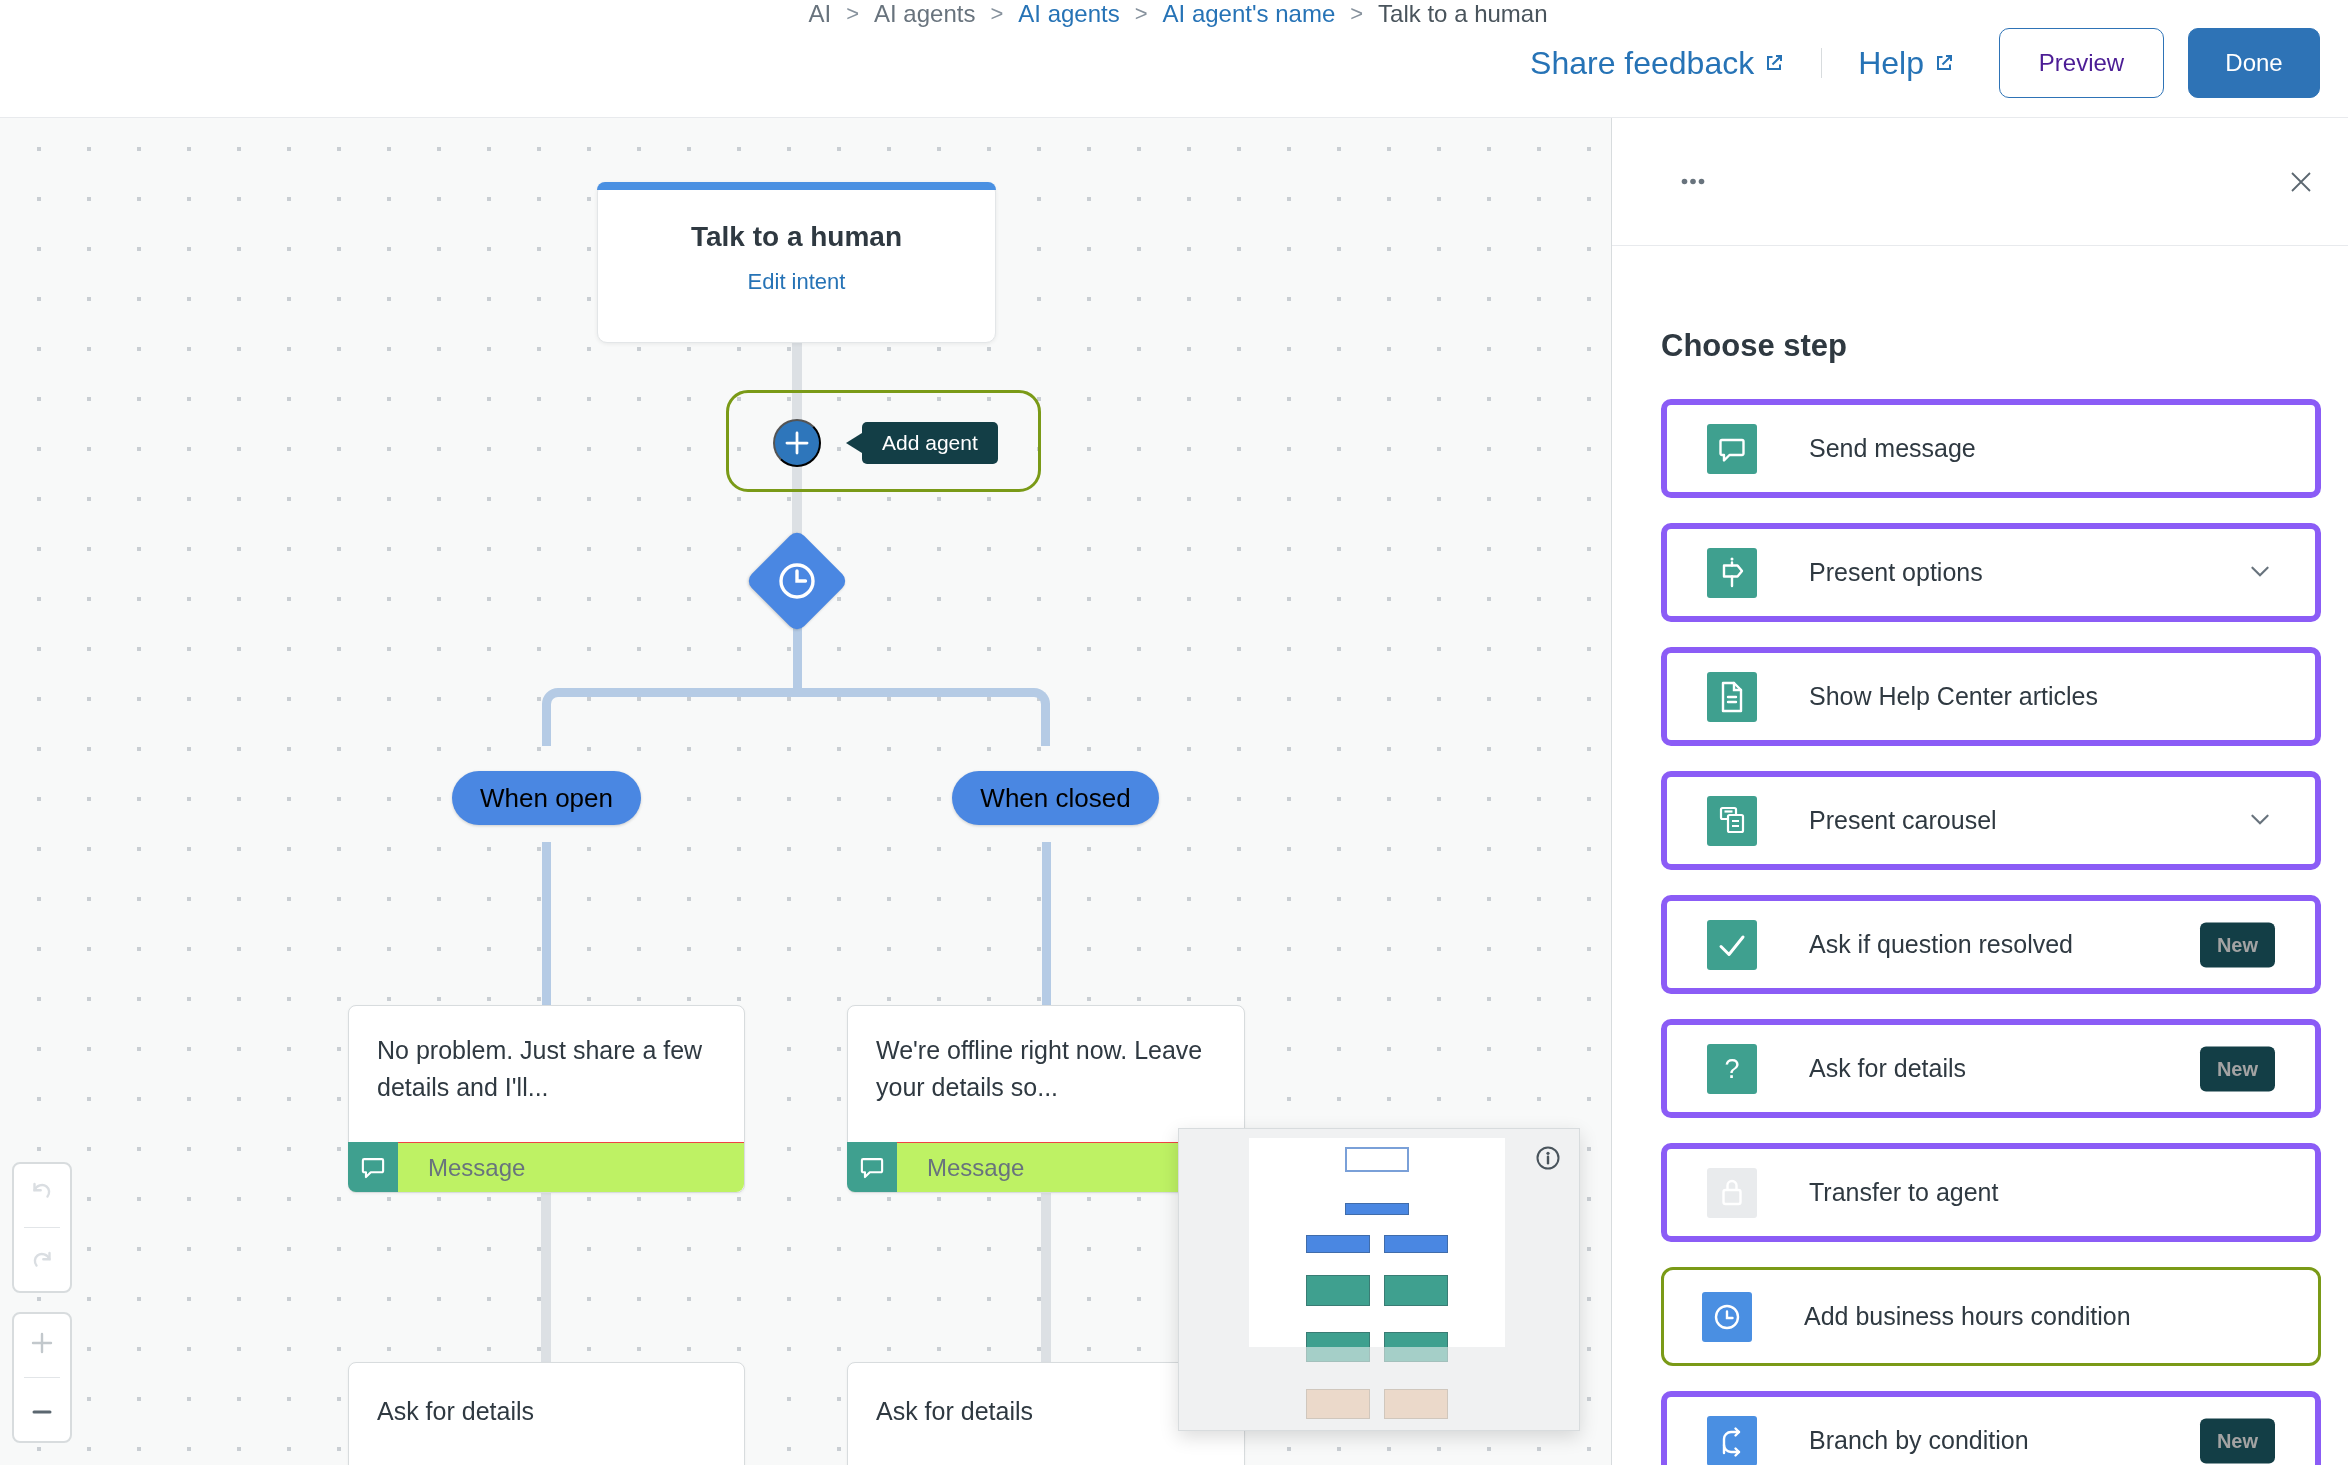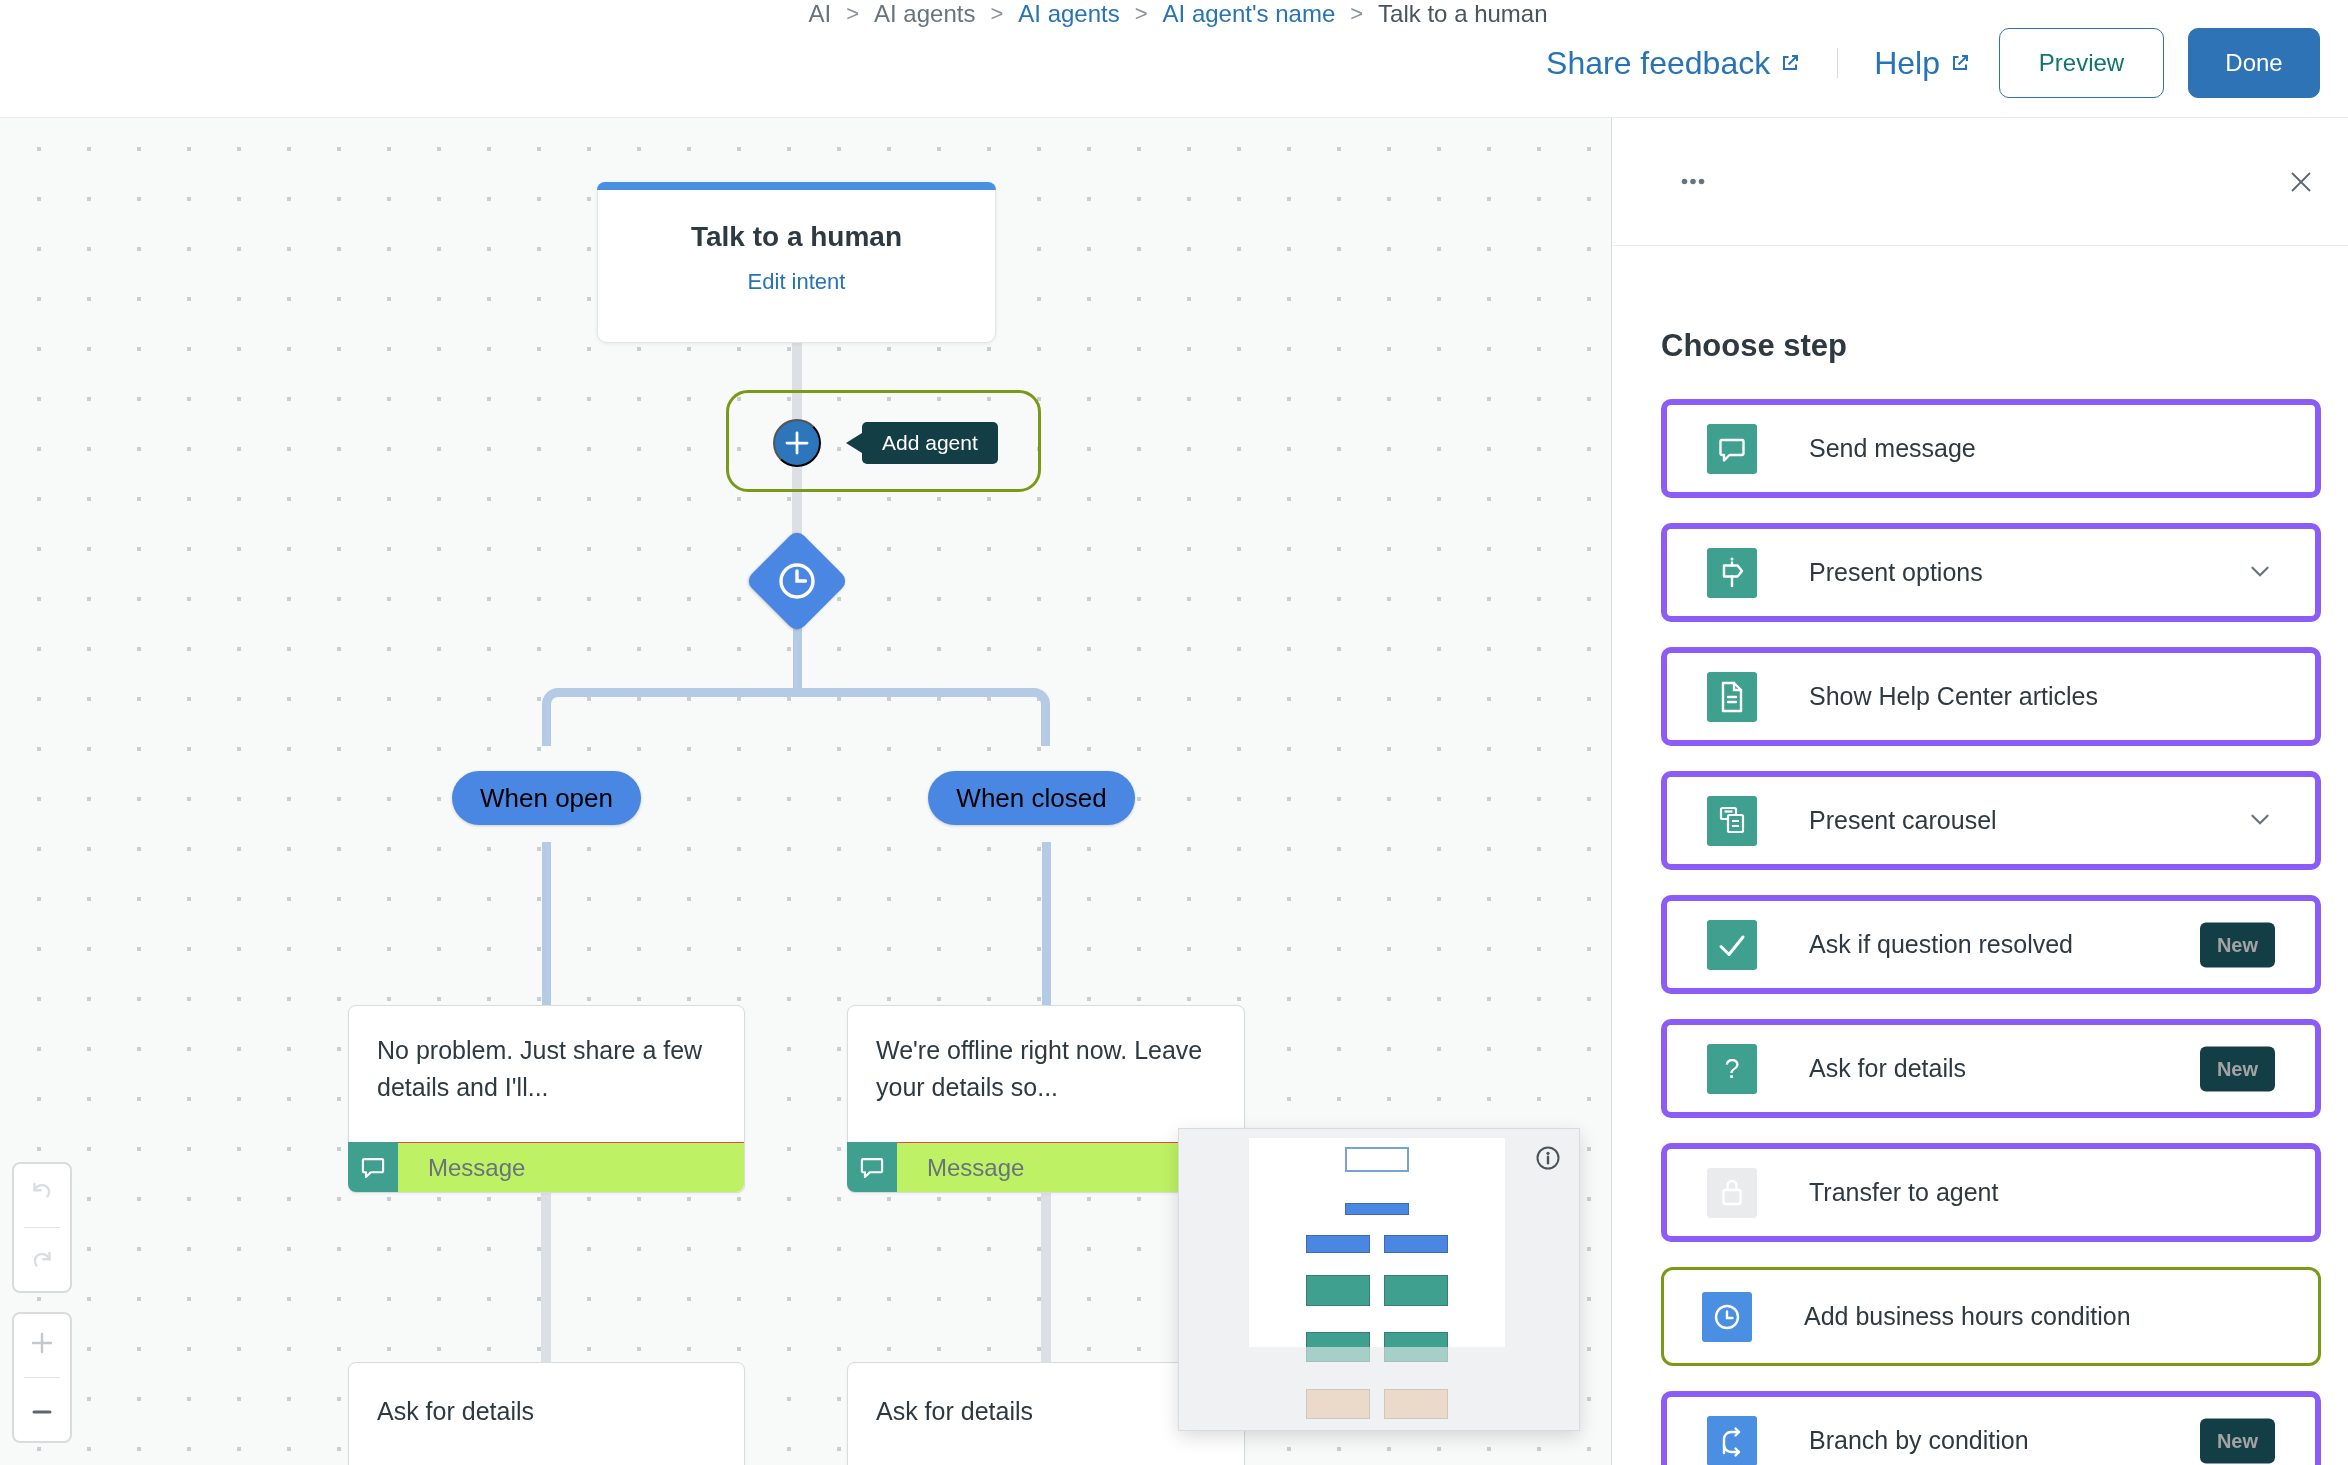--- a/index.html
+++ b/index.html
@@ -14,22 +14,22 @@
   .crumb { color:#68737d; }
   .crumb.link { color:#2673b6; cursor:pointer; }
   .crumb.current { color:#49545c; }
   .crumb-sep { color:#87929d; margin:0 15px; font-size:22px; }
   .topbar-actions { margin-left:auto; display:flex; align-items:center; }
   .text-link { display:flex; align-items:center; color:#2673b6; font-size:32px; cursor:pointer; }
   .text-link svg { margin-left:9px; }
   .v-divider { width:1px; height:30px; background:#d8dcde; margin:0 36px; }
   .btn { height:70px; border-radius:10px; font-size:24px; display:flex; align-items:center;
          justify-content:center; cursor:pointer; }
-  .btn-outline { width:165px; border:1px solid #2e73b6; color:#0f766e; background:#fff;
-                 margin-left:28px; margin-right:24px; }
+  .btn-outline { width:165px; border:1px solid #2e73b6; color:#4c1d95; background:#fff;
+                 margin-left:44px; margin-right:24px; }
   .btn-primary { width:132px; background:#2e73b6; color:#fff; border:1px solid #2e73b6; }
 
   
   .canvas { position:absolute; left:0; top:118px; width:1611px; height:1347px;
             background-color:#f8f9f9;
             background-image:radial-gradient(#c9ced3 2.2px, transparent 2.4px);
             background-size:50px 50px; background-position:14px 6px; overflow:hidden; }
 
   .connector-v { position:absolute; background:#dce0e4; }
   .connector-v.blue { background:#b5cbe5; }
@@ -56,21 +56,21 @@
                   padding:0 20px; border-radius:5px; white-space:nowrap; }
 
   .diamond { position:absolute; left:760px; top:426px; width:74px; height:74px; background:#4a87e2;
              transform:rotate(45deg); border-radius:10px; box-shadow:0 1px 3px rgba(0,0,0,.2); }
   .diamond svg { transform:rotate(-45deg); }
 
   .pill { position:absolute; top:653px; height:54px; border-radius:36px; background:#4a87e2;
           color:#000000; font-size:26px; display:flex; align-items:center; justify-content:center;
           box-shadow:0 1px 3px rgba(0,0,0,.18); cursor:pointer; }
   .pill.open { left:452px; width:189px; }
-  .pill.closed { left:928px; width:207px; }
+  .pill.closed { left:952px; width:207px; }
 
   .msg-card { position:absolute; top:887px; height:188px; background:#fff; border:1px solid #d8dcde;
               border-radius:8px; box-shadow:0 1px 3px rgba(0,0,0,.05); cursor:pointer; }
   .msg-card.left { left:348px; width:397px; }
   .msg-card.right { left:847px; width:398px; }
   .msg-text { padding:26px 30px 0 28px; font-size:25px; line-height:37px; color:#2f3941; }
   .msg-footer { position:absolute; left:0; right:0; bottom:0; height:50px; background:#bef264;
                 border-top:1px solid #ef4444; border-radius:0 0 8px 8px; display:flex; align-items:center; }
   .msg-footer .type-tile { width:50px; height:50px; margin-top:-1px; margin-left:-1px;
                 background:#3fa08f; border-radius:0 0 0 8px; flex:0 0 auto;

